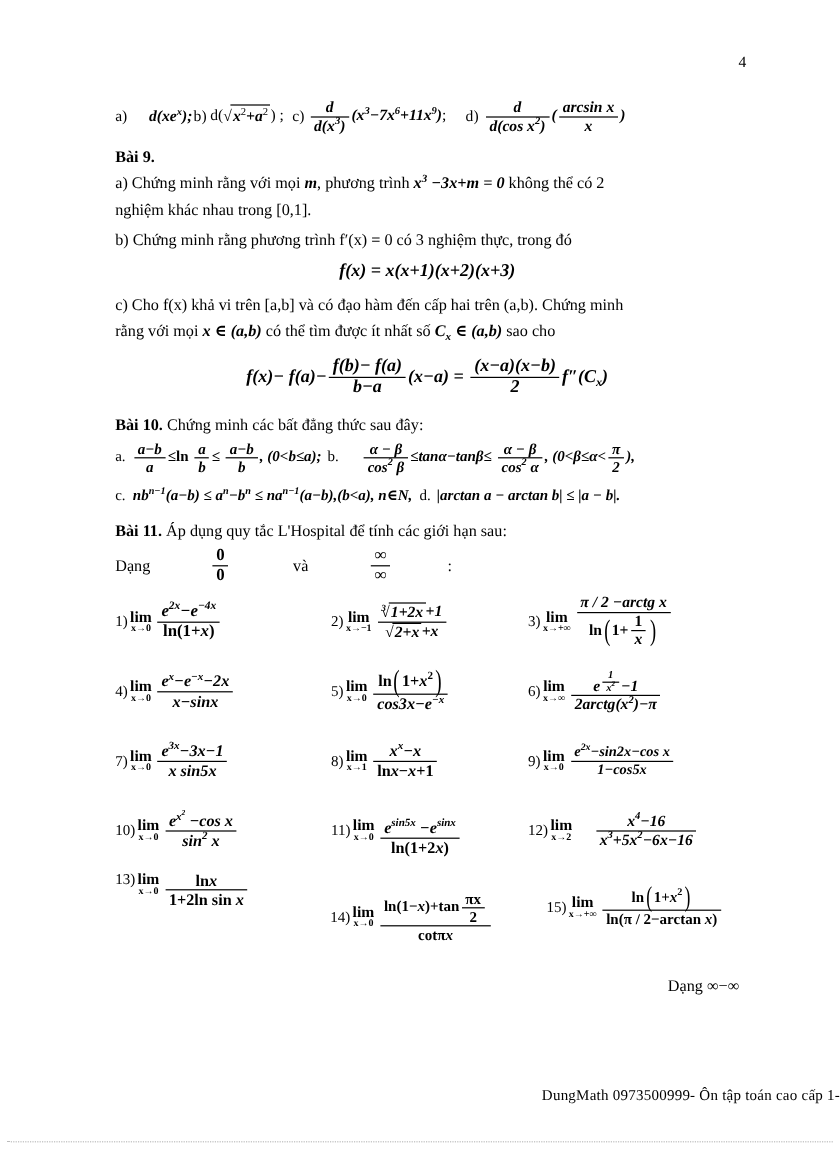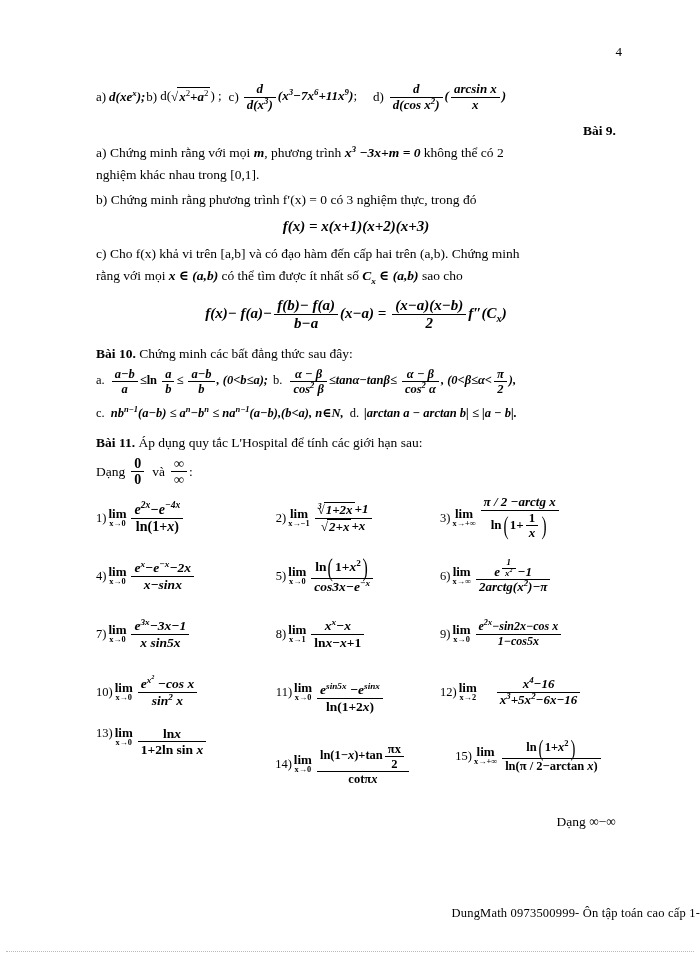--- a/index.html
+++ b/index.html
@@ -31,21 +31,21 @@
     position: absolute;
     left: 96px;
     top: 82px;
     width: 520px;
   }
   .line {
     margin: 0 0 3px 0;
     font-size: 13.5px;
     line-height: 1.42;
   }
-  .bold { font-weight: bold; text-align: right; }
+  .bold { font-weight: bold; }
   .ital { font-style: italic; }
   .bi { font-weight: bold; font-style: italic; }
 
   
   .m { font-family: "Liberation Serif","DejaVu Serif",serif; white-space: nowrap; }
   .mb { font-weight: bold; font-style: italic; }
   sup.e { font-size: 0.68em; vertical-align: super; line-height: 0; }
   sub.e { font-size: 0.68em; vertical-align: sub; line-height: 0; }
 
   .frac {
@@ -128,21 +128,21 @@
 <body>
 
 <div class="page">
 
   <div class="page-number">4</div>
 
   <div class="content">
 
     <div class="line" style="display:flex;align-items:center;font-size:13px;">
       <span>a)</span>
-      <span class="m mb" style="margin-left:3px;">d(xe<sup class="e">x</sup>);</span>
+      <span class="m mb" style="margin-left:18px;">d(xe<sup class="e">x</sup>);</span>
       <span style="margin-left:1px;">b)</span>
       <span class="m" style="margin-left:3px;">
         d(<span class="sqrt"><span class="rad">√</span><span class="bar"><span class="bi">x</span><sup class="e">2</sup><span class="bi">+a</span><sup class="e">2</sup></span></span>) ;
       </span>
       <span style="margin-left:7px;">c)</span>
       <span class="m" style="margin-left:3px;">
         <span class="frac"><span class="num bi">d</span><span class="den bi">d(x<sup class="e">3</sup>)</span></span><span class="bi">(x<sup class="e">3</sup>−7x<sup class="e">6</sup>+11x<sup class="e">9</sup>)</span>;
       </span>
       <span style="margin-left:16px;">d)</span>
       <span class="m" style="margin-left:4px;">
@@ -194,21 +194,21 @@
     </div>
 
     <div class="line" style="display:flex;align-items:center;font-size:12.5px;margin-top:4px;">
       <span>a.</span>
       <span class="m mb" style="margin-left:5px;">
         <span class="frac"><span class="num">a−b</span><span class="den">a</span></span>≤<span class="bold" style="font-style:normal">ln</span>
         <span class="frac"><span class="num">a</span><span class="den">b</span></span>≤
         <span class="frac"><span class="num">a−b</span><span class="den">b</span></span>, (0&lt;b≤a);
       </span>
       <span style="margin-left:5px;">b.</span>
-      <span class="m mb" style="margin-left:6px;">
+      <span class="m mb" style="margin-left:19px;">
         <span class="frac"><span class="num">α − β</span><span class="den">cos<sup class="e">2</sup> β</span></span>≤tanα−tanβ≤
         <span class="frac"><span class="num">α − β</span><span class="den">cos<sup class="e">2</sup> α</span></span>, (0&lt;β≤α&lt;<span class="frac"><span class="num">π</span><span class="den">2</span></span>),
       </span>
     </div>
 
     <div class="line" style="display:flex;align-items:center;font-size:12.5px;margin-top:9px;">
       <span>c.</span>
       <span class="m mb" style="margin-left:6px;">
         nb<sup class="e">n−1</sup>(a−b) ≤ a<sup class="e">n</sup>−b<sup class="e">n</sup> ≤ na<sup class="e">n−1</sup>(a−b),(b&lt;a), n∈N,
       </span>
@@ -216,21 +216,21 @@
       <span class="m mb" style="margin-left:5px;">
         |arctan a − arctan b| ≤ |a − b|.
       </span>
     </div>
 
     <div class="line" style="margin-top:10px;">
       <span class="bold">Bài 11.</span>
       <span>Áp dụng quy tắc L'Hospital để tính các giới hạn sau:</span>
     </div>
 
-    <div class="line" style="display:flex;align-items:center;margin-top:4px;">
+    <div class="line" style="display:flex;align-items:center;margin-top:4px;gap:46px;">
       <span>Dạng</span>
       <span class="frac bold" style="margin-left:6px;font-size:14px;">
         <span class="num">0</span>
         <span class="den">0</span>
       </span>
       <span style="margin-left:6px;">và</span>
       <span class="frac bold" style="margin-left:6px;font-size:14px;">
         <span class="num">∞</span>
         <span class="den">∞</span>
       </span>

